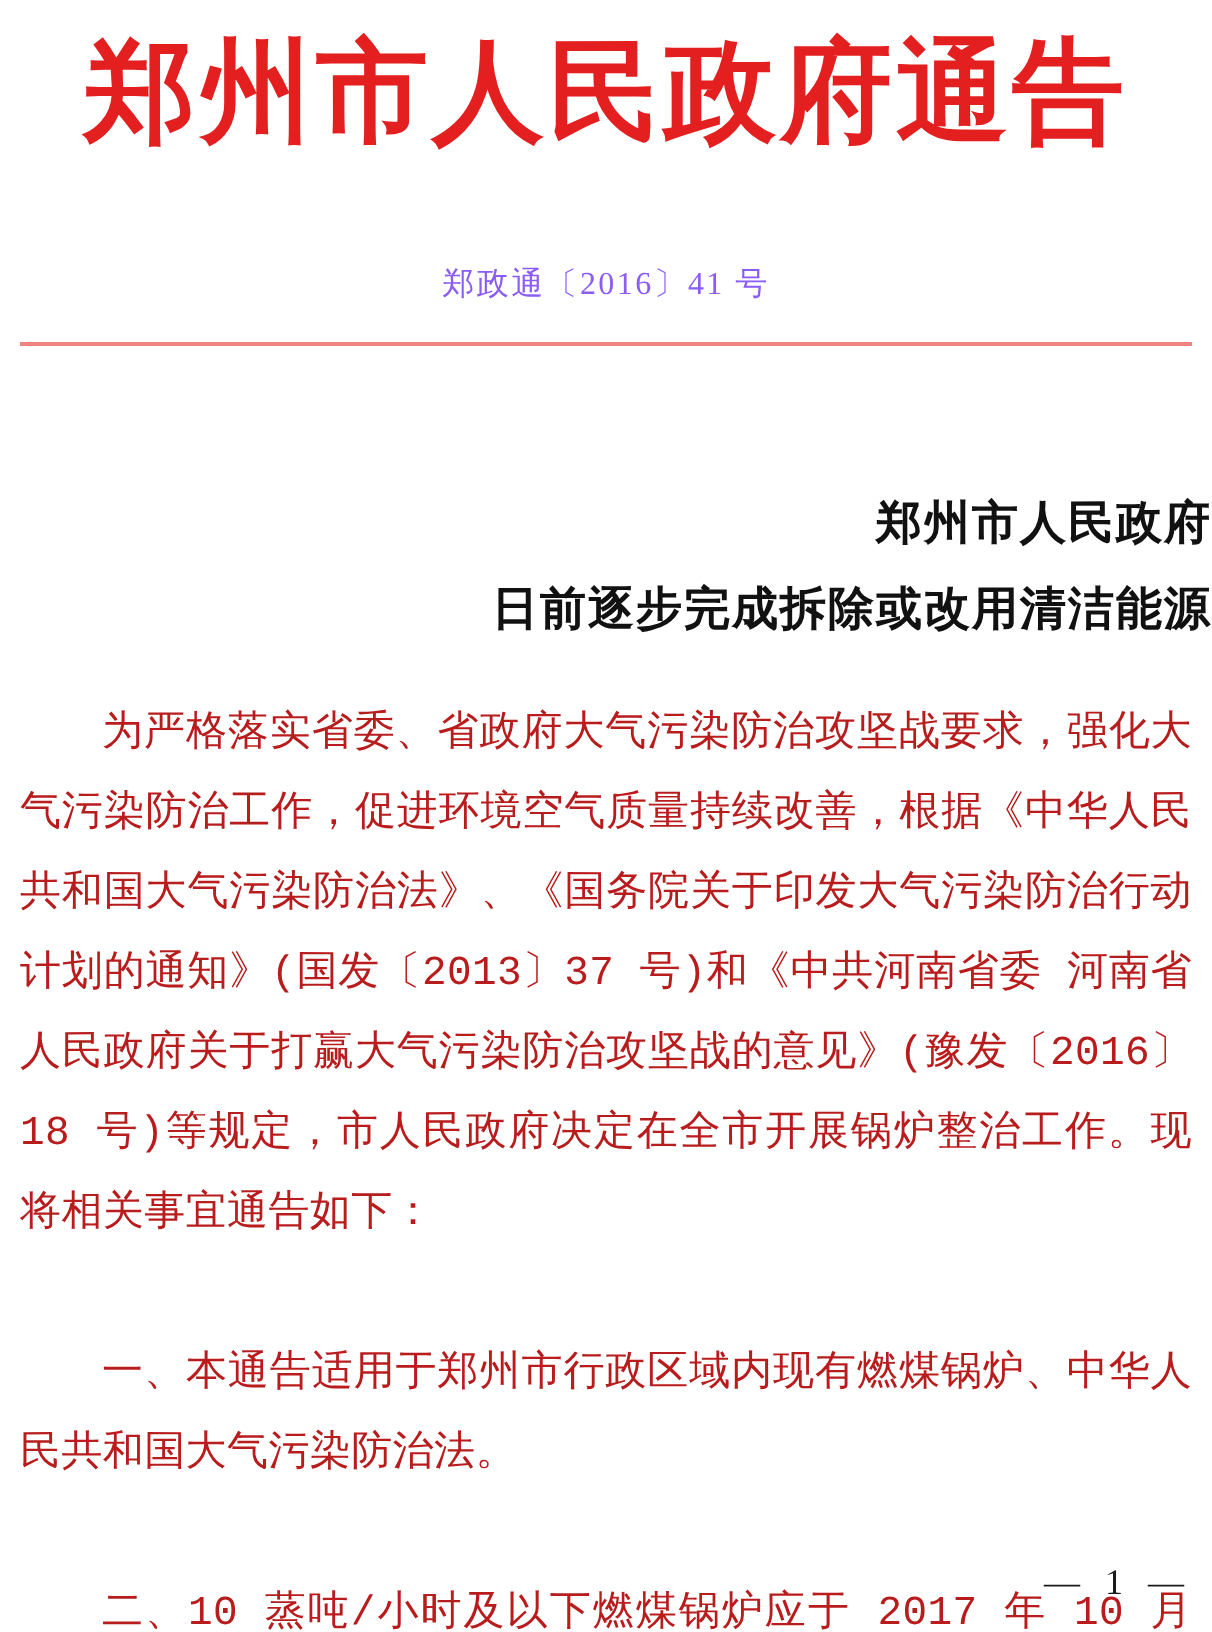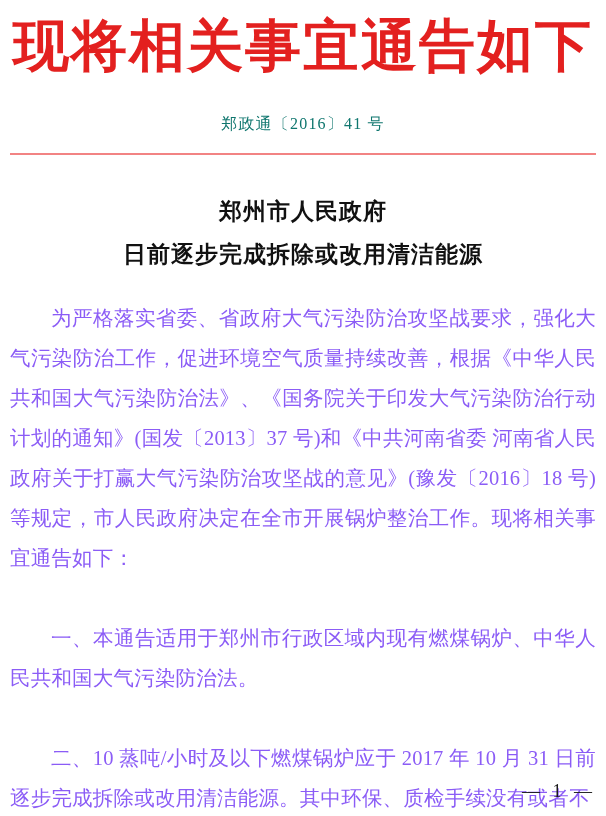--- a/index.html
+++ b/index.html
@@ -36,60 +36,60 @@
     line-height: 1.18;
     letter-spacing: 2px;
     white-space: nowrap;
     margin: 0;
     padding: 0 10px;
     text-rendering: geometricPrecision;
   }
 
   .doc-number {
     text-align: center;
-    margin-top: 34px;
+    margin-top: 52px;
     font-family: "Liberation Serif", "DejaVu Serif", serif;
     font-size: 16px;
     letter-spacing: 1.2px;
-    color: #0f766e;
+    color: #8b5cf6;
   }
 
   .red-rule {
     margin: 18px 10px 0 10px;
     height: 2px;
     background: #f28383;
     border: 0;
   }
 
   
   .title-block {
-    margin-top: 36px;
-    text-align: center;
+    margin-top: 68px;
+    text-align: right;
   }
   .title-line {
     font-family: "Liberation Serif", "DejaVu Serif", serif;
     font-weight: bold;
     font-size: 23px;
     line-height: 1.85;
     letter-spacing: 1px;
     color: #111111;
     white-space: nowrap;
   }
 
   
   .body-block {
     margin-top: 22px;
     padding: 0 10px;
   }
   .para {
-    font-family: Liberation Serif, serif;
+    font-family: Liberation Mono, monospace;
     font-size: 20.5px;
     line-height: 40px;
     letter-spacing: 0.2px;
-    color: #8b5cf6;
+    color: #b91c1c;
     text-align: justify;
     text-justify: inter-character;
     margin: 0;
   }
   .para.indent { text-indent: 2em; }
   .spacer-line { height: 40px; }
 
   
   .footer {
     position: absolute;
@@ -104,21 +104,21 @@
     letter-spacing: 4px;
     color: #1b1b1b;
   }
 </style>
 </head>
 <body>
 
 <div class="page">
 
   <div class="masthead">
-    <h1 class="masthead-title">现将相关事宜通告如下</h1>
+    <h1 class="masthead-title">郑州市人民政府通告</h1>
   </div>
 
   <div class="doc-number">郑政通〔2016〕41 号</div>
 
   <hr class="red-rule">
 
   <div class="title-block">
     <div class="title-line">郑州市人民政府</div>
     <div class="title-line">日前逐步完成拆除或改用清洁能源</div>
   </div>

